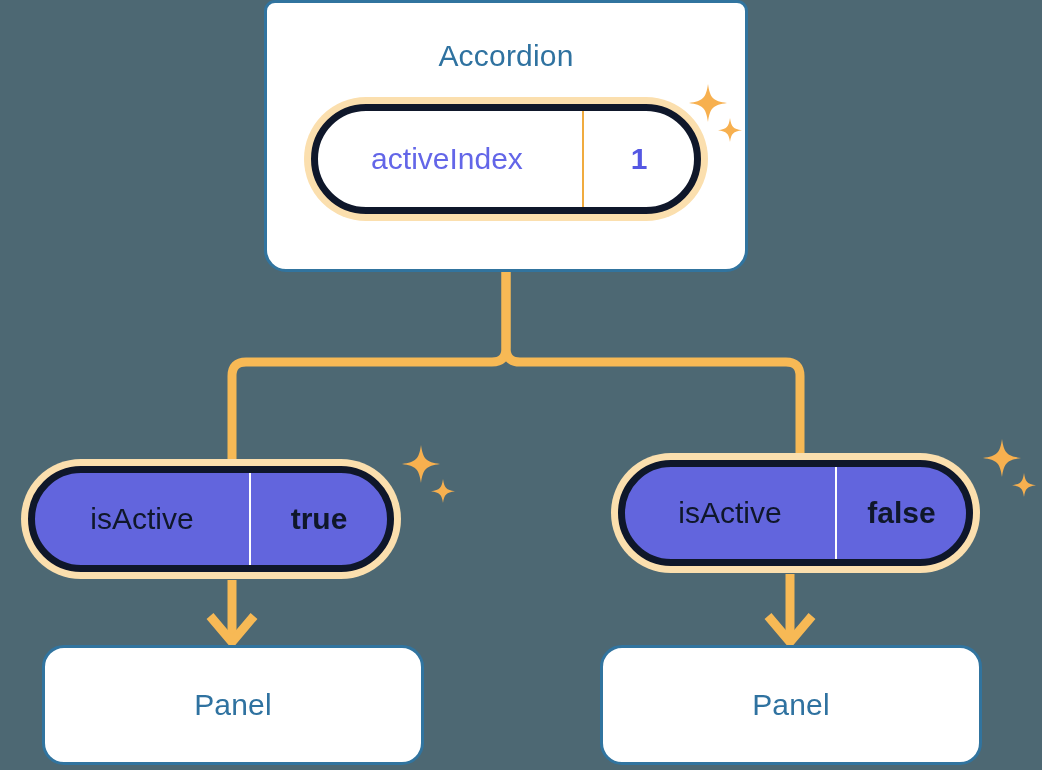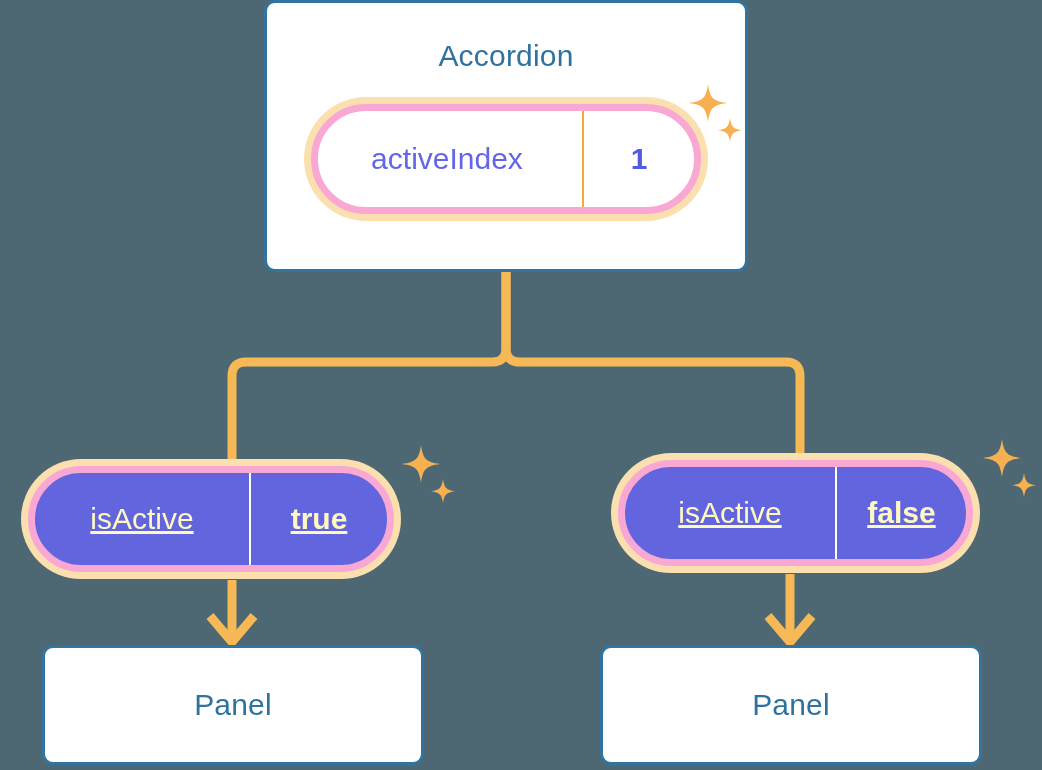--- a/index.html
+++ b/index.html
@@ -30,21 +30,21 @@
     z-index: 1;
     pointer-events: none;
   }
 
   
   .box {
     position: absolute;
     z-index: 2;
     background: #ffffff;
     border: 3px solid #31749f;
-    border-radius: 11px;
+    border-radius: 22px;
     box-sizing: border-box;
     display: flex;
     flex-direction: column;
     align-items: center;
   }
   .box-title {
     color: #2f72a0;
     font-size: 30px;
     font-weight: 400;
     letter-spacing: 0.2px;
@@ -73,21 +73,21 @@
 
   
   .pill {
     position: absolute;
     z-index: 3;
     box-sizing: border-box;
     display: flex;
     align-items: stretch;
     border-radius: 999px;
     
-    border: 7px solid #f9a8d4;
+    border: 7px solid #0f172a;
     box-shadow: 0 0 0 7px #fbdfae;
     overflow: hidden;
   }
   .pill-cell {
     display: flex;
     align-items: center;
     justify-content: center;
     box-sizing: border-box;
     white-space: nowrap;
     line-height: 1;
@@ -104,21 +104,21 @@
   .pill-light .pill-divider {
     width: 2px;
     background: #f0ab3f;
     align-self: stretch;
   }
 
   
   .pill-solid {
     background: #6265dd;
   }
-  .pill-solid .pill-cell { color: #fef9c3; text-decoration: underline; }
+  .pill-solid .pill-cell { color: #0f172a; }
   .pill-solid .pill-divider {
     width: 2px;
     background: #ffffff;
     align-self: stretch;
   }
 
   #pill-active-index {
     left: 311px;
     top: 104px;
     width: 390px;

